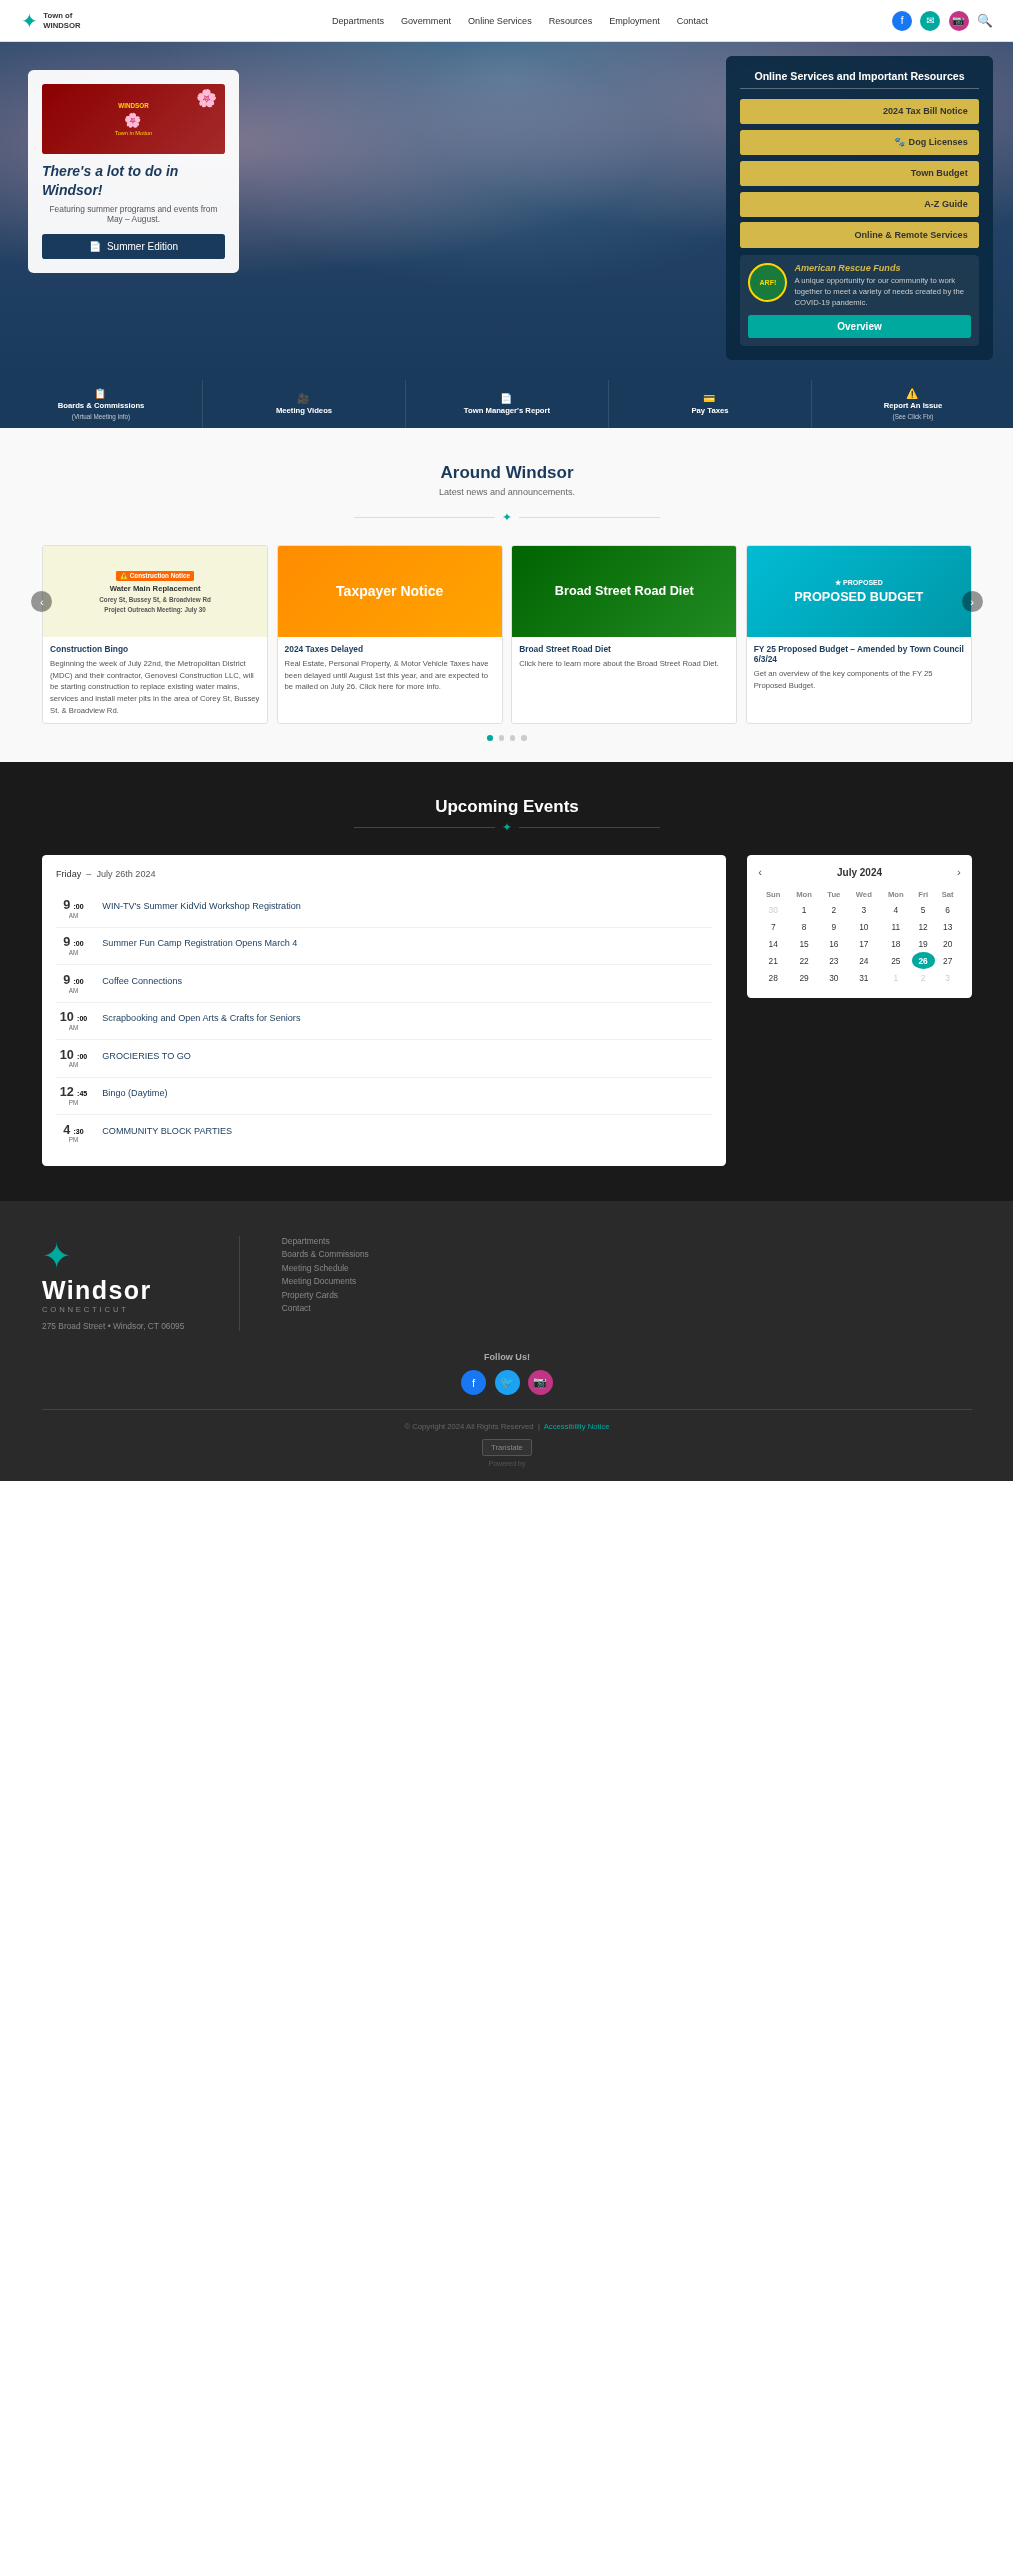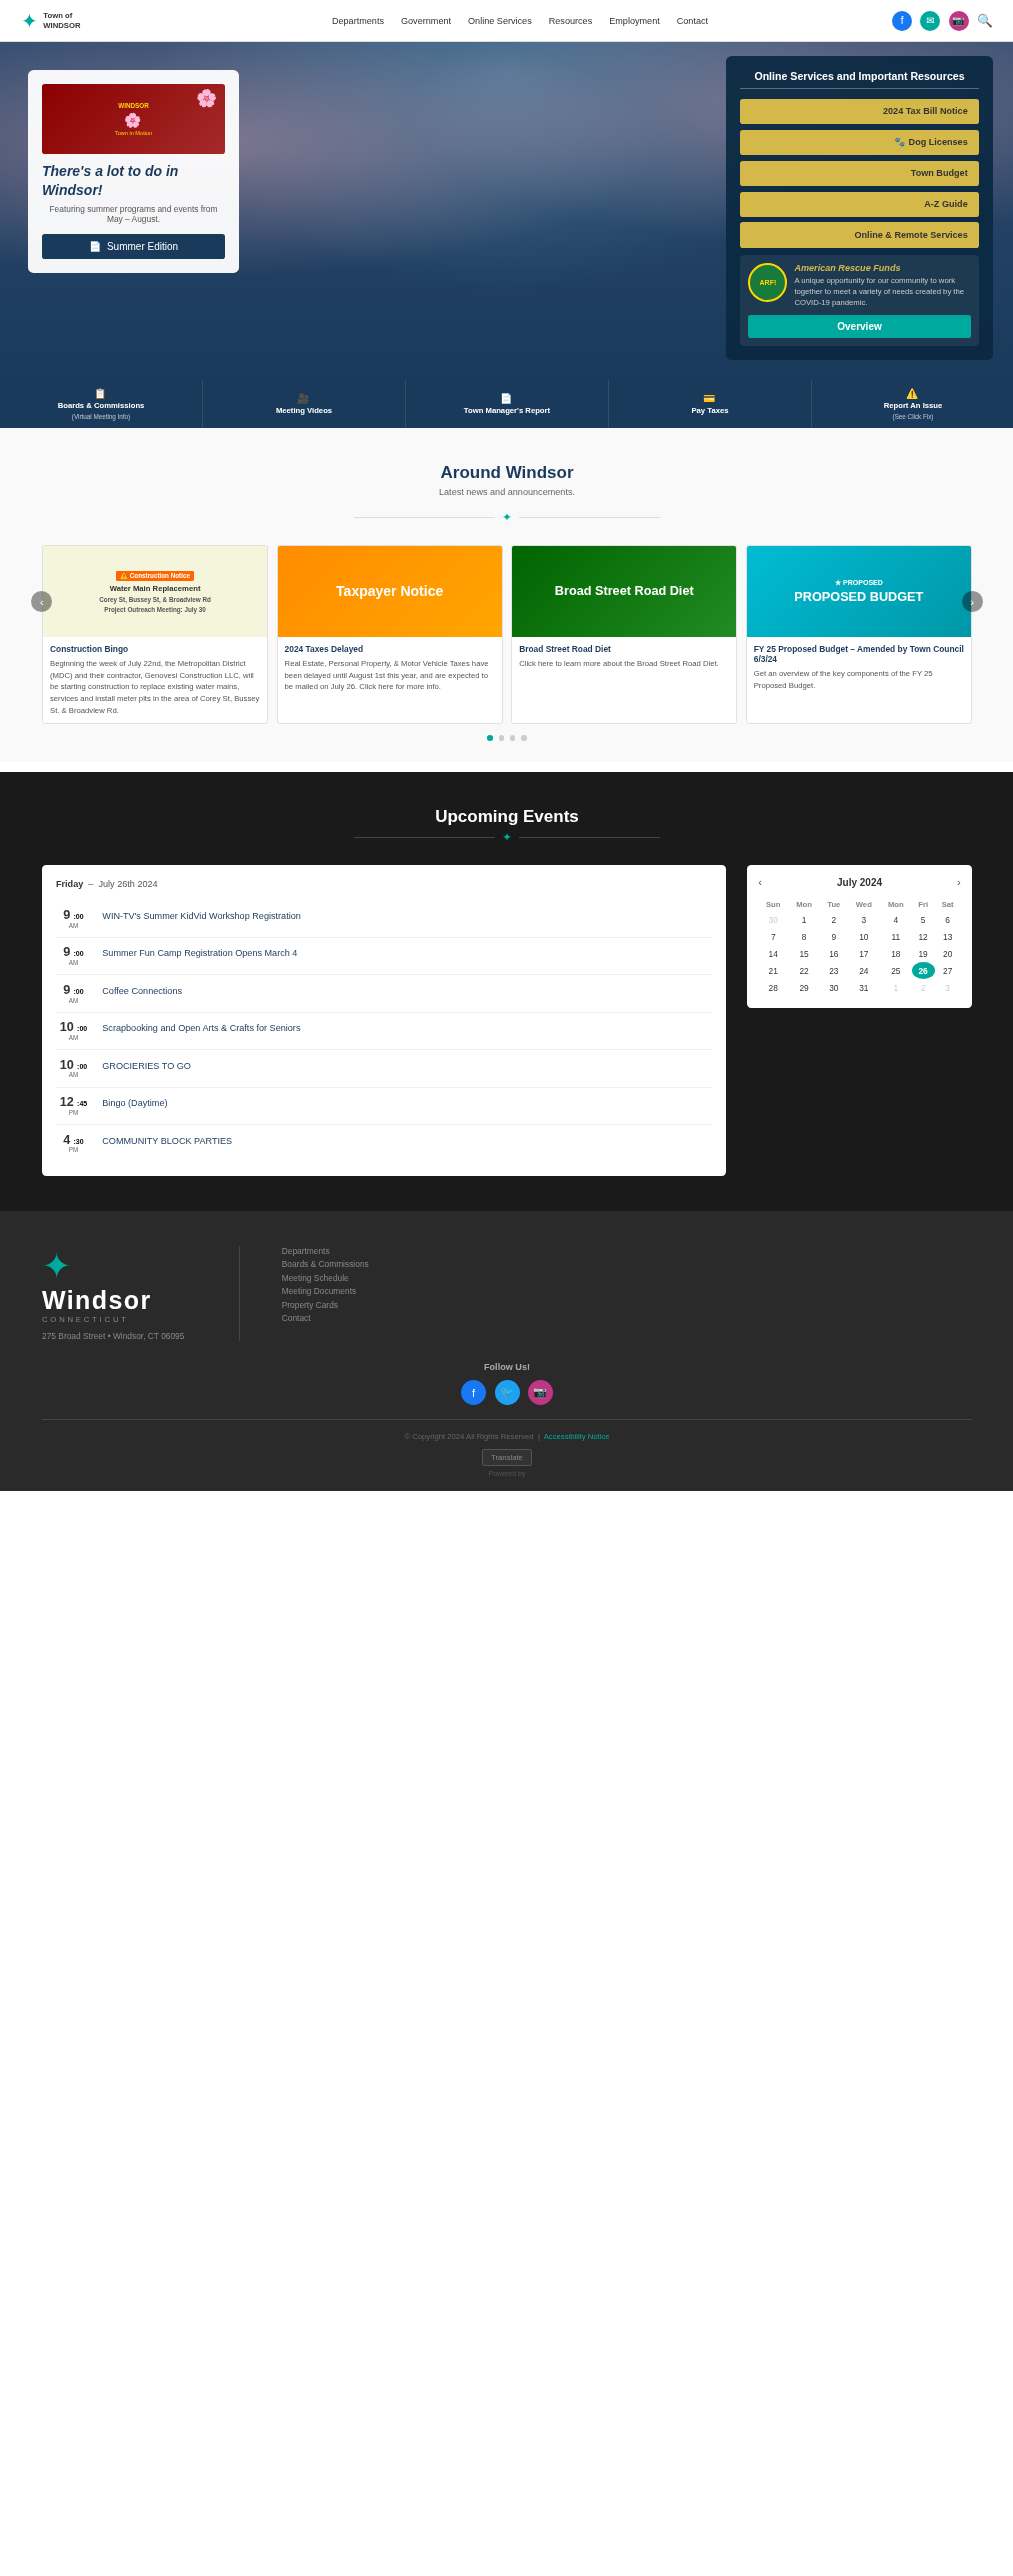--- a/index.html
+++ b/index.html
@@ -138,30 +138,30 @@
       cursor: pointer; font-size: 11.3px; display: flex; align-items: center; justify-content: center;
       z-index: 5;
     }
     .carousel-prev { left: -10.6px; }
     .carousel-next { right: -10.6px; }
     .carousel-dots { display: flex; justify-content: center; gap: 5.6px; margin-top: 11.3px; }
     .dot { width: 5.6px; height: 5.6px; border-radius: 50%; background: #ccc; cursor: pointer; }
     .dot.active { background: #00a99d; }
 
     
-    .events-section { background: #1a1a1a; padding: 35px 42px; margin-top: 10px; }
+    .events-section { background: #1a1a1a; padding: 35px 42px; }
     .events-section .section-title { color: #fff; }
     .events-section .divider-icon { color: #00a99d; }
     .events-section .section-divider::before,
     .events-section .section-divider::after { background: #444; }
 
     .events-layout { display: flex; gap: 21px; margin-top: 14px; }
     .events-list { flex: 1; background: #fff; border-radius: 4.2px; padding: 14px; }
     .events-date-header { font-size: 9.1px; color: #555; margin-bottom: 11.3px; }
-    .events-date-header strong { color: #333; font-weight: bold; }
+    .events-date-header strong { color: #333; font-weight: normal; }
     .event-item {
       display: flex; align-items: flex-start; gap: 11.3px;
       padding: 8.4px 0; border-bottom: 0.7px solid #f0f0f0;
     }
     .event-item:last-child { border-bottom: none; }
     .event-time { text-align: center; min-width: 35px; }
     .event-time .hour { font-size: 12.7px; font-weight: bold; color: #333; line-height: 1; }
     .event-time .ampm { font-size: 6.3px; color: #666; }
     .event-name { font-size: 9.1px; color: #1a3a5c; font-weight: 500; padding-top: 2.1px; }
 

